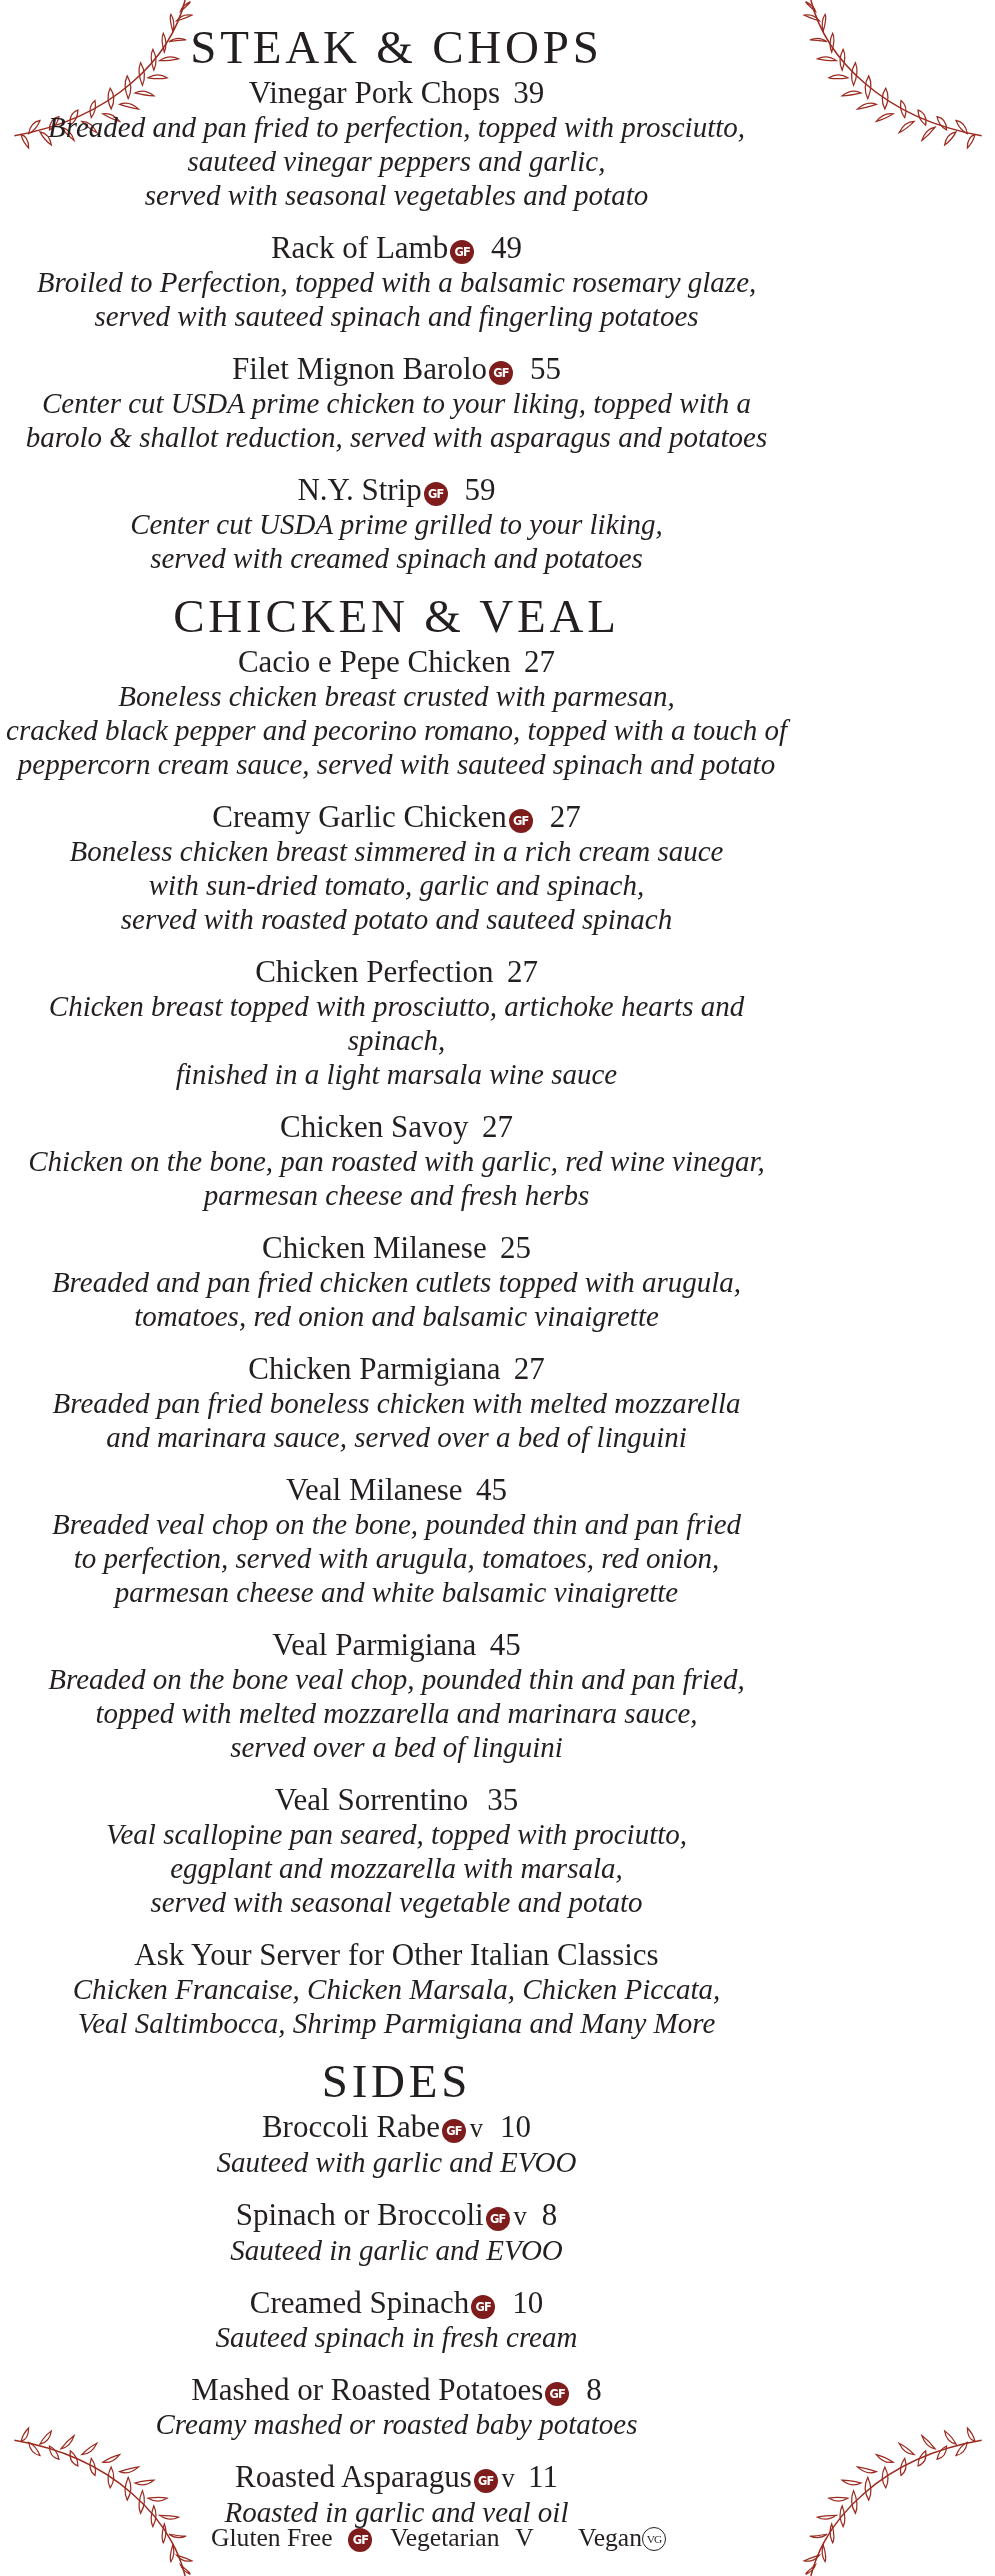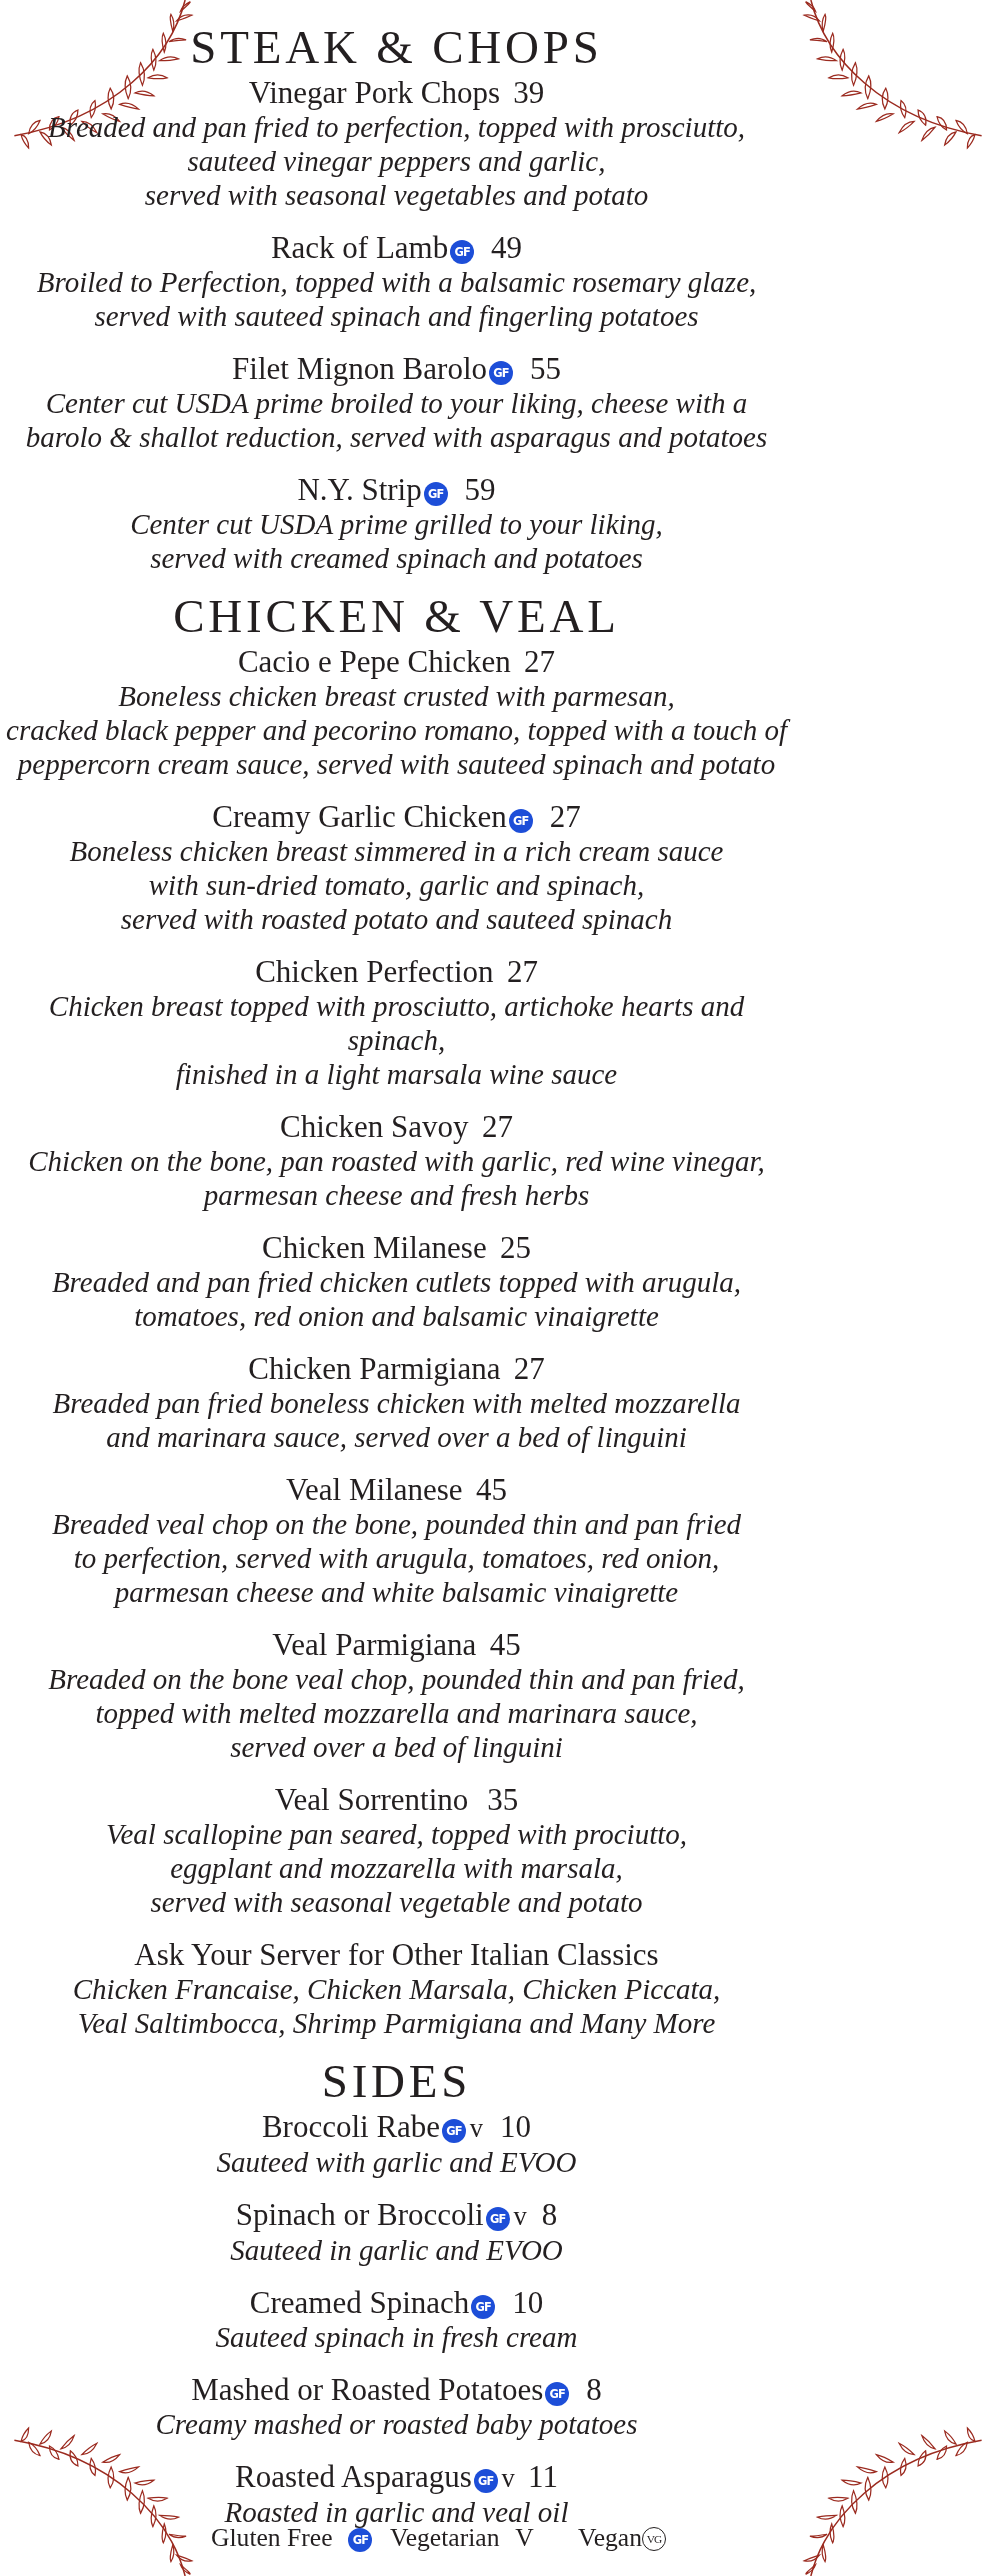--- a/index.html
+++ b/index.html
@@ -7,21 +7,21 @@
   .menu { position: absolute; left: 0; top: 0; width: 793px; text-align: center; font-family: "Liberation Serif", "DejaVu Serif", serif; }
   .section-heading { font-size: 47px; letter-spacing: 3.8px; line-height: 53px; font-weight: normal; margin: 0; }
   .section-heading.first { margin-top: 21px; }
   .section-heading.later { margin-top: 15px; }
   .item { margin-top: 19px; }
   .item.first { margin-top: 1.9px; }
   .item-title { font-size: 31px; line-height: 34px; white-space: nowrap; }
   .item-desc { font-size: 29px; line-height: 34px; font-style: italic; }
   .item-desc span { display: block; }
   .price { margin-left: 13.3px; }
-  .badge-gf { display: inline-block; width: 24px; height: 24px; border-radius: 50%; background: #1d4ed8; color: #fff; font-family: "DejaVu Sans", sans-serif; font-size: 11.4px; font-weight: bold; line-height: 24px; text-align: center; vertical-align: 1.9px; margin-left: 1.9px; letter-spacing: -0.9px; }
+  .badge-gf { display: inline-block; width: 24px; height: 24px; border-radius: 50%; background: #7f1d1d; color: #fff; font-family: "DejaVu Sans", sans-serif; font-size: 11.4px; font-weight: bold; line-height: 24px; text-align: center; vertical-align: 1.9px; margin-left: 1.9px; letter-spacing: -0.9px; }
   .badge-v { font-size: 26.5px; margin-left: 3.8px; }
   .badge-vg { display: inline-block; width: 22px; height: 22px; border-radius: 50%; border: 1.4px solid #231f20; color: #231f20; font-size: 11.4px; line-height: 22px; text-align: center; vertical-align: 2.8px; letter-spacing: -0.9px; }
   .legend { position: absolute; top: 2521px; left: 0; width: 995px; height: 34px; font-family: "Liberation Serif", "DejaVu Serif", serif; font-size: 25.6px; line-height: 34px; }
   .legend .lg { position: absolute; top: 0; white-space: nowrap; }
   .laurel { position: absolute; width: 209px; height: 166px; }
 </style>
 </head>
 <body>
 
 <svg class="laurel" style="left:0;top:0;" viewBox="0 0 220 175">
@@ -78,21 +78,21 @@
     <div class="item">
       <div class="item-title"><span>Rack of Lamb</span><span class="badge-gf">GF</span><span class="price" style="margin-left:17px">49</span></div>
       <div class="item-desc">
         <span>Broiled to Perfection, topped with a balsamic rosemary glaze,</span>
         <span>served with sauteed spinach and fingerling potatoes</span>
       </div>
     </div>
     <div class="item">
       <div class="item-title"><span>Filet Mignon Barolo</span><span class="badge-gf">GF</span><span class="price" style="margin-left:17px">55</span></div>
       <div class="item-desc">
-        <span>Center cut USDA prime broiled to your liking, cheese with a</span>
+        <span>Center cut USDA prime chicken to your liking, topped with a</span>
         <span>barolo &amp; shallot reduction, served with asparagus and potatoes</span>
       </div>
     </div>
     <div class="item">
       <div class="item-title"><span>N.Y. Strip</span><span class="badge-gf">GF</span><span class="price" style="margin-left:17px">59</span></div>
       <div class="item-desc">
         <span>Center cut USDA prime grilled to your liking,</span>
         <span>served with creamed spinach and potatoes</span>
       </div>
     </div>

